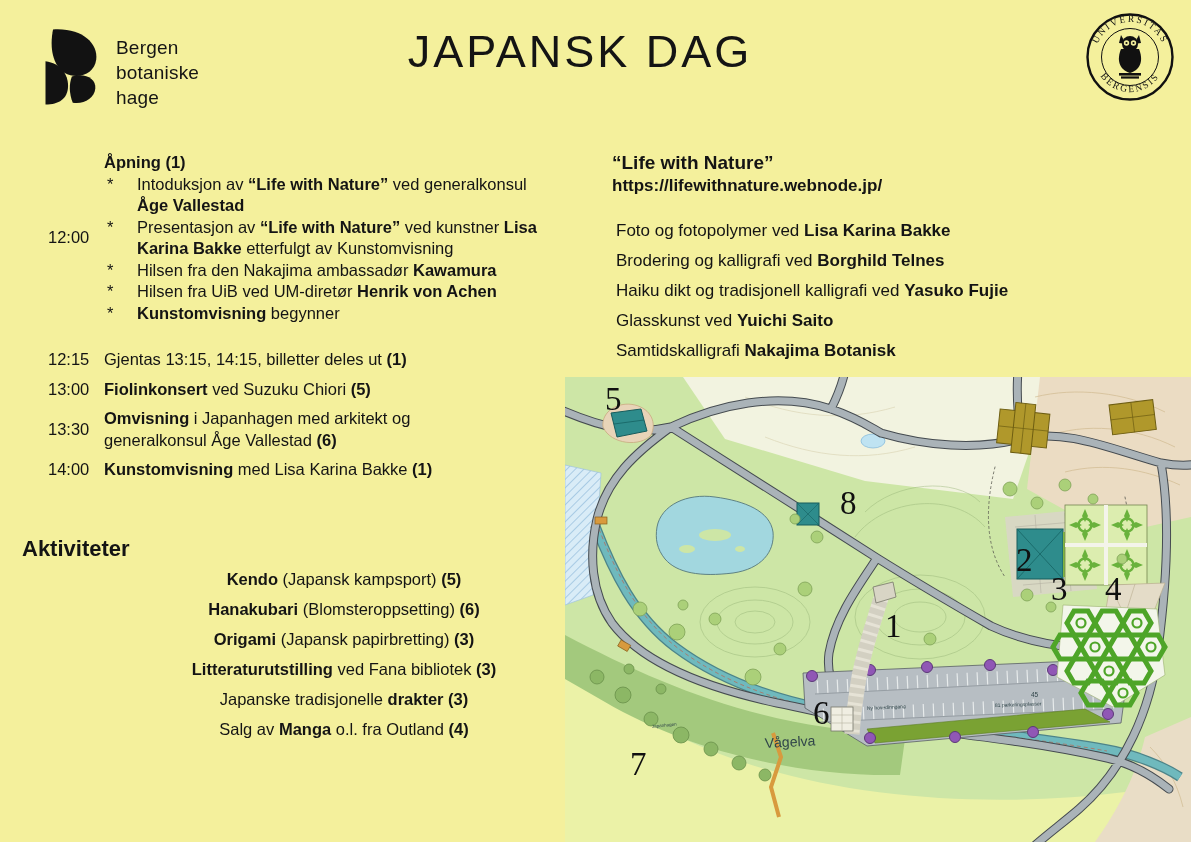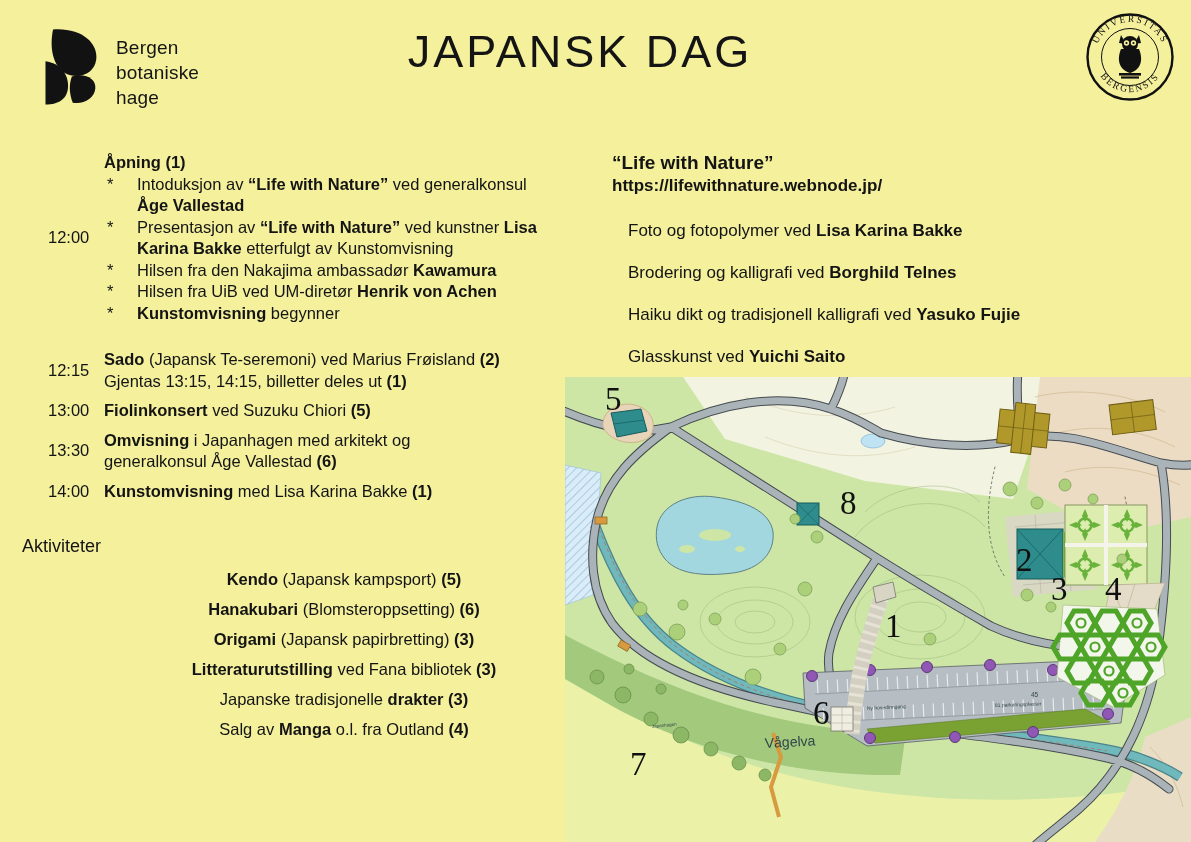--- a/index.html
+++ b/index.html
@@ -17,29 +17,29 @@
   
   .schedule{position:absolute;left:48px;top:152px;width:492px;font-size:16.5px;line-height:21.5px;}
   .srow{display:flex;margin-bottom:8px;align-items:center;}
   .srow:first-child{margin-bottom:25px;}
   .stime{width:46px;flex:none;}
   .scontent{flex:1;padding-left:10px;}
   .bullet{display:flex;}
   .star{width:30px;flex:none;padding-left:3px;}
   .btext{flex:1;}
   
-  .aktiv-h{position:absolute;left:22px;top:536px;margin:0;font-size:18px;font-weight:400;}
+  .aktiv-h{position:absolute;left:22px;top:536px;margin:0;font-size:22px;font-weight:700;}
   .aktiv-list{position:absolute;left:104px;top:568px;width:480px;font-size:16.5px;}
   .aline{line-height:22px;margin-bottom:8px;text-align:center;}
   
   .life{position:absolute;left:612px;top:150px;width:520px;font-size:17px;}
   .life-title{font-size:19px;font-weight:700;line-height:25px;}
   .iline{line-height:22.5px;}
   .life-artists{margin-top:20px;}
-  .life-artists .aline2{line-height:26px;margin:16px;}
+  .life-artists .aline2{line-height:26px;margin:4px;}
   
   .map{position:absolute;left:565px;top:377px;width:626px;height:465px;display:block;}
   .mapnum{font-family:"Liberation Serif",serif;font-size:33px;fill:#101010;}
   .maplabel{font-family:"Liberation Sans",sans-serif;fill:#31464a;}
 </style>
 </head>
 <body>
 
 <div class="poster">
 
@@ -106,21 +106,20 @@
           </div>
           <div class="bullet">
             <span class="star">*</span>
             <span class="btext"><span class="b">Kunstomvisning</span><span> begynner</span></span>
           </div>
         </div>
       </div>
       <div class="srow">
         <div class="stime">12:15</div>
         <div class="scontent">
-          <div class="sline"><span class="b">Sado</span><span> (Japansk Te-seremoni) ved Marius Frøisland </span><span class="b">(2)</span></div>
           <div class="sline"><span>Gjentas 13:15, 14:15, billetter deles ut </span><span class="b">(1)</span></div>
         </div>
       </div>
       <div class="srow">
         <div class="stime">13:00</div>
         <div class="scontent">
           <div class="sline"><span class="b">Fiolinkonsert</span><span> ved Suzuku Chiori </span><span class="b">(5)</span></div>
         </div>
       </div>
       <div class="srow">

